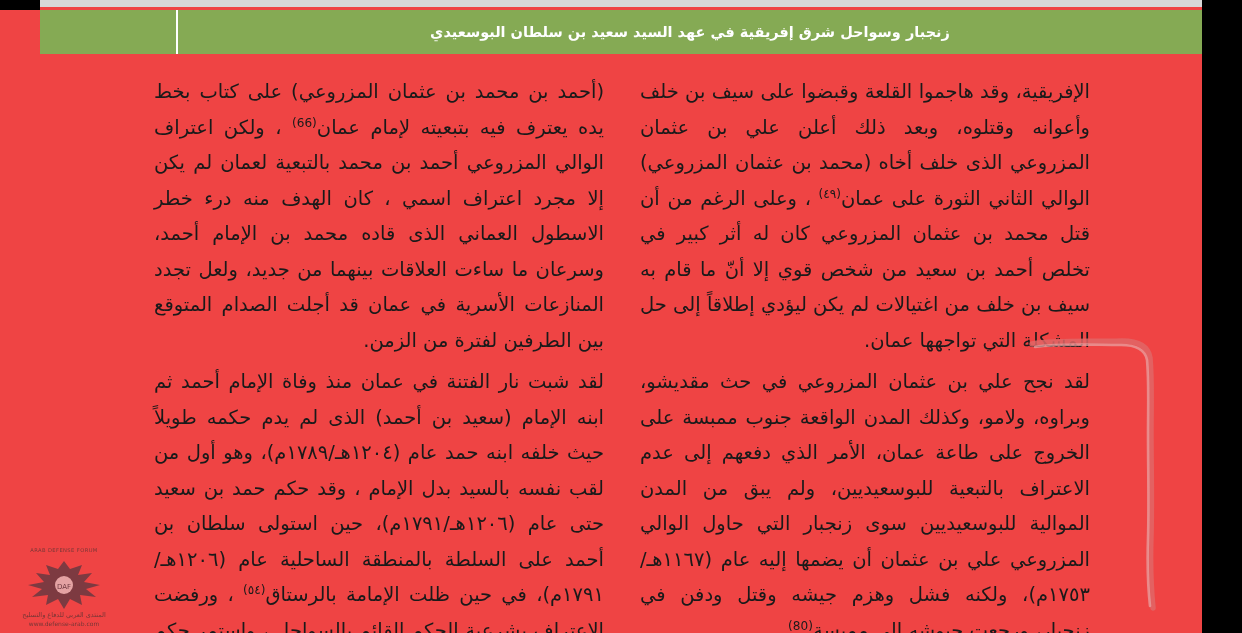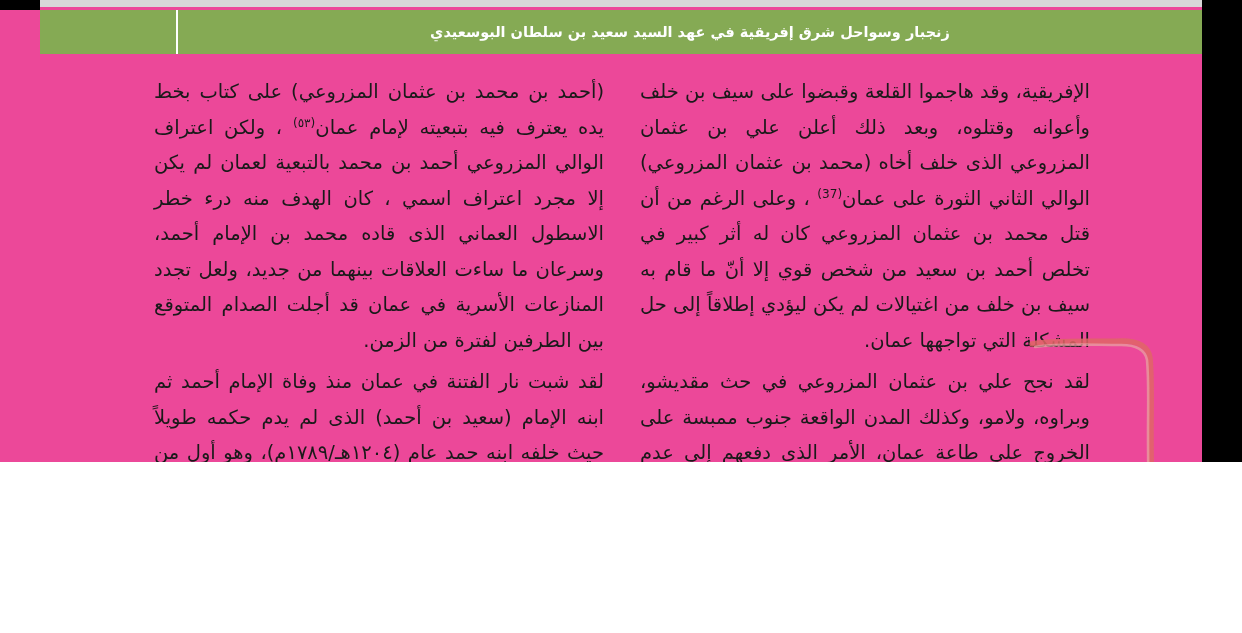--- a/index.html
+++ b/index.html
@@ -3,23 +3,23 @@
 <meta charset="utf-8">
 <style>
   html, body {
     margin: 0;
     padding: 0;
     background: #ffffff;
   }
   #page {
     position: relative;
     width: 1242px;
-    height: 462px;
+    height: 633px;
     overflow: hidden;
-    background: #ec4899;
+    background: #ef4444;
     font-family: "DejaVu Sans", "Liberation Sans", sans-serif;
   }
   
   .top-black-left {
     position: absolute;
     left: 0; top: 0;
     width: 40px; height: 10px;
     background: #000000;
   }
   .top-gray-strip {
@@ -149,30 +149,42 @@
   <div class="top-gray-strip"></div>
   <div class="right-black-edge"></div>
 
   <div class="header-band">
     <div class="header-inner-left"></div>
   </div>
   <div class="header-divider"></div>
   <div class="header-title">زنجبار وسواحل شرق إفريقية في عهد السيد سعيد بن سلطان البوسعيدي</div>
 
   <div class="col col-right">
-    <p>الإفريقية، وقد هاجموا القلعة وقبضوا على سيف بن خلف وأعوانه وقتلوه، وبعد ذلك أعلن علي بن عثمان المزروعي الذى خلف أخاه (محمد بن عثمان المزروعي) الوالي الثاني الثورة على عمان<sup>(37)</sup> ، وعلى الرغم من أن قتل محمد بن عثمان المزروعي كان له أثر كبير في تخلص أحمد بن سعيد من شخص قوي إلا أنّ ما قام به سيف بن خلف من اغتيالات لم يكن ليؤدي إطلاقاً إلى حل المشكلة التي تواجهها عمان.</p>
+    <p>الإفريقية، وقد هاجموا القلعة وقبضوا على سيف بن خلف وأعوانه وقتلوه، وبعد ذلك أعلن علي بن عثمان المزروعي الذى خلف أخاه (محمد بن عثمان المزروعي) الوالي الثاني الثورة على عمان<sup>(٤٩)</sup> ، وعلى الرغم من أن قتل محمد بن عثمان المزروعي كان له أثر كبير في تخلص أحمد بن سعيد من شخص قوي إلا أنّ ما قام به سيف بن خلف من اغتيالات لم يكن ليؤدي إطلاقاً إلى حل المشكلة التي تواجهها عمان.</p>
     <p>لقد نجح علي بن عثمان المزروعي في حث مقديشو، وبراوه، ولامو، وكذلك المدن الواقعة جنوب ممبسة على الخروج على طاعة عمان، الأمر الذي دفعهم إلى عدم الاعتراف بالتبعية للبوسعيديين، ولم يبق من المدن الموالية للبوسعيديين سوى زنجبار التي حاول الوالي المزروعي علي بن عثمان أن يضمها إليه عام (١١٦٧هـ/١٧٥٣م)، ولكنه فشل وهزم جيشه وقتل ودفن في زنجبار، ورجعت جيوشه إلى ممبسة<sup>(80)</sup>.</p>
   </div>
 
   <div class="col col-left">
-    <p>(أحمد بن محمد بن عثمان المزروعي) على كتاب بخط يده يعترف فيه بتبعيته لإمام عمان<sup>(٥٣)</sup> ، ولكن اعتراف الوالي المزروعي أحمد بن محمد بالتبعية لعمان لم يكن إلا مجرد اعتراف اسمي ، كان الهدف منه درء خطر الاسطول العماني الذى قاده محمد بن الإمام أحمد، وسرعان ما ساءت العلاقات بينهما من جديد، ولعل تجدد المنازعات  الأسرية في عمان قد أجلت الصدام المتوقع بين الطرفين لفترة من الزمن.</p>
+    <p>(أحمد بن محمد بن عثمان المزروعي) على كتاب بخط يده يعترف فيه بتبعيته لإمام عمان<sup>(66)</sup> ، ولكن اعتراف الوالي المزروعي أحمد بن محمد بالتبعية لعمان لم يكن إلا مجرد اعتراف اسمي ، كان الهدف منه درء خطر الاسطول العماني الذى قاده محمد بن الإمام أحمد، وسرعان ما ساءت العلاقات بينهما من جديد، ولعل تجدد المنازعات  الأسرية في عمان قد أجلت الصدام المتوقع بين الطرفين لفترة من الزمن.</p>
     <p>لقد شبت نار الفتنة في عمان منذ وفاة الإمام أحمد ثم ابنه الإمام (سعيد بن أحمد) الذى لم يدم حكمه طويلاً حيث خلفه ابنه حمد عام (١٢٠٤هـ/١٧٨٩م)، وهو أول من لقب نفسه بالسيد بدل الإمام ، وقد حكم حمد بن سعيد حتى عام (١٢٠٦هـ/١٧٩١م)، حين استولى سلطان بن أحمد على السلطة بالمنطقة الساحلية عام (١٢٠٦هـ/١٧٩١م)، في حين ظلت الإمامة بالرستاق<sup>(٥٤)</sup> ، ورفضت الاعتراف بشرعية الحكم القائم بالسواحل ، واستمر حكم السيد سلطان بن على</p>
   </div>
 
   <svg class="annot-bracket" viewBox="0 0 132 278" fill="none" xmlns="http://www.w3.org/2000/svg">
     <path d="M6 8 C30 4, 62 6, 96 5 C110 5, 122 9, 124 22 C126 44, 125 70, 125 96
              C125 130, 126 166, 125 200 C124 230, 125 252, 127 272" stroke="#e06666" stroke-width="5.5" stroke-linecap="round" stroke-linejoin="round" opacity="0.85"></path>
     <path d="M9 11 C34 7, 66 9, 95 9 C108 9, 119 13, 121 24 C123 46, 122 72, 122 98
              C122 132, 123 168, 122 202 C121 232, 122 252, 124 270" stroke="#e8a0a0" stroke-width="2.6" stroke-linecap="round" stroke-linejoin="round" opacity="0.75"></path>
   </svg>
 
+  <div class="watermark">
+    <div class="wm-top">ARAB DEFENSE FORUM</div>
+    <svg width="112" height="60" viewBox="0 0 112 60" style="position:absolute;left:0;top:8px">
+      <path d="M56 6 L62 14 L74 10 L70 20 L84 18 L76 27 L92 30 L78 34 L88 42
+               L72 40 L74 50 L62 44 L56 54 L50 44 L38 50 L40 40 L24 42 L34 34
+               L20 30 L36 27 L28 18 L42 20 L38 10 L50 14 Z" fill="#24333f" opacity="0.9"></path>
+      <circle cx="56" cy="30" r="9" fill="#f0f0f0" opacity="0.9"></circle>
+      <text x="56" y="34" font-size="7" text-anchor="middle" fill="#24333f" font-family="DejaVu Sans, sans-serif">DAF</text>
+    </svg>
+    <div class="wm-text">المنتدى العربي للدفاع والتسليح</div>
+    <div class="wm-text2">www.defense-arab.com</div>
+  </div>
 
 </div>
 
 </body></html>

